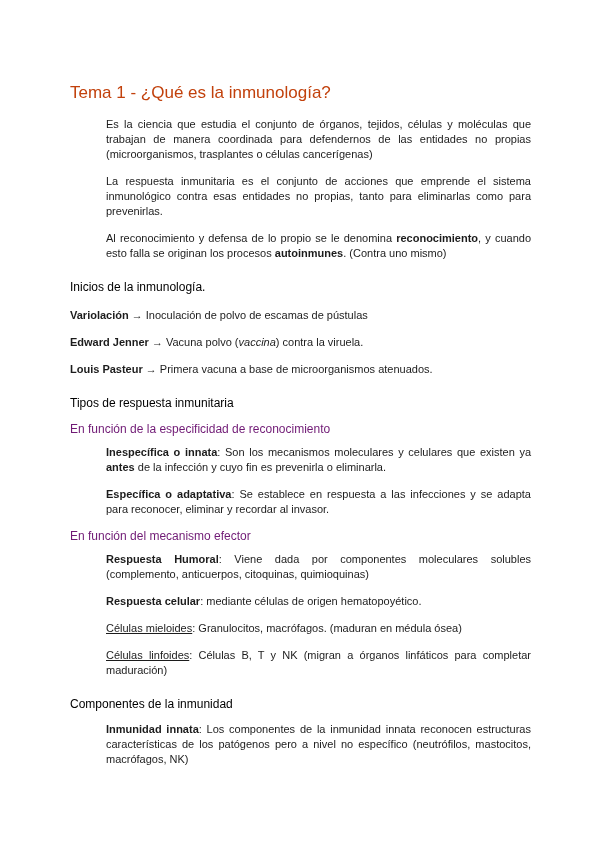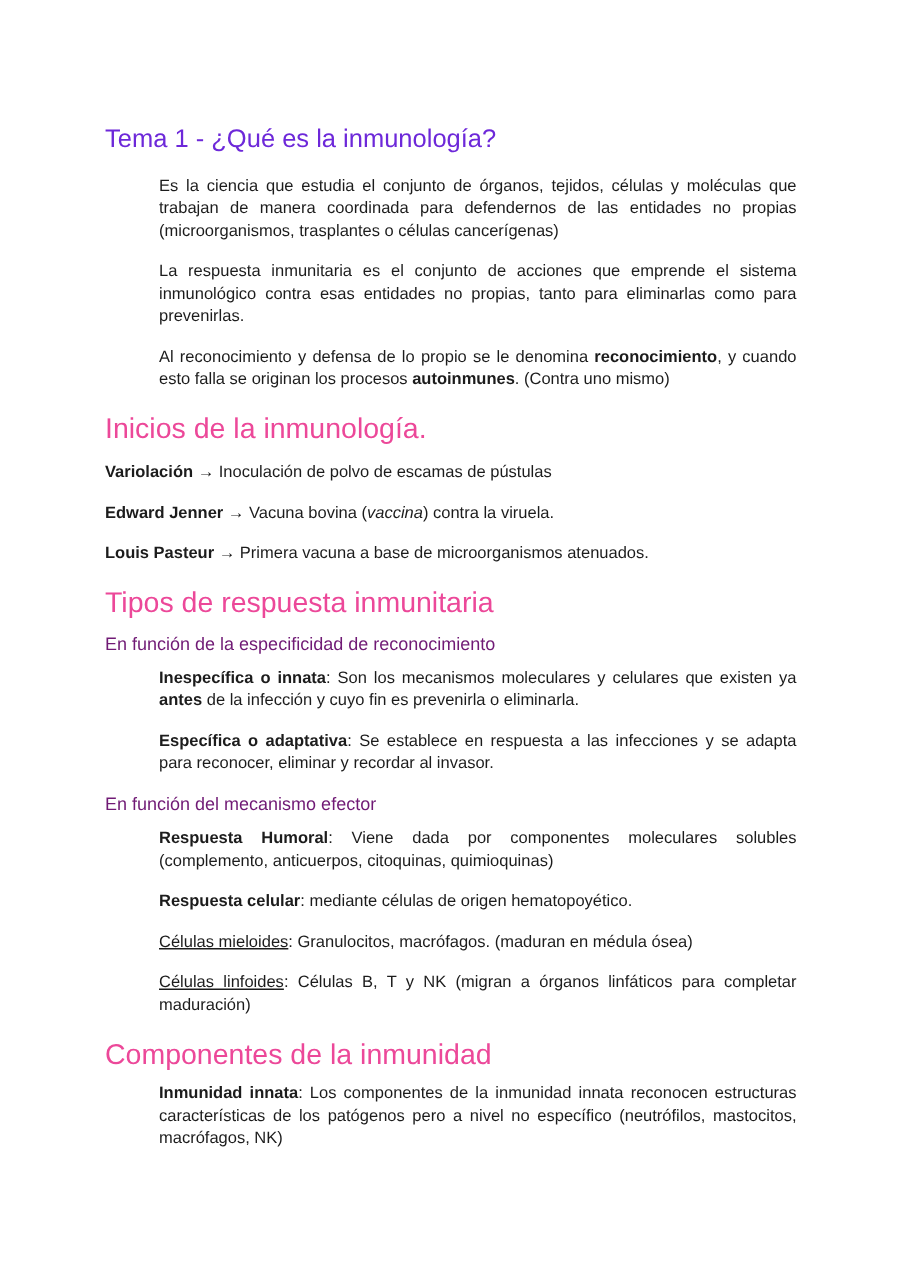--- a/index.html
+++ b/index.html
@@ -16,28 +16,28 @@
     font-family: "Liberation Sans", "DejaVu Sans", sans-serif;
     font-size: 11px;
     line-height: 15px;
     color: #1c1c1c;
     overflow: hidden;
   }
   h1 {
     font-size: 17px;
     line-height: 21px;
     font-weight: 400;
-    color: #6d28d9;
+    color: #c2410c;
     margin: 0 0 14px 0;
   }
   h2 {
-    font-size: 19px;
+    font-size: 12px;
     line-height: 18px;
     font-weight: 400;
-    color: #ec4899;
+    color: #000000;
     margin: 17px 0 9px 0;
   }
   h3 {
     font-size: 12px;
     line-height: 14px;
     font-weight: 400;
     color: #701a75;
     margin: 10px 0 9px 0;
   }
   p {
@@ -68,21 +68,21 @@
   <p class="just">Es la ciencia que estudia el conjunto de órganos, tejidos, células y moléculas que trabajan de manera coordinada para defendernos de las entidades no propias (microorganismos, trasplantes o células cancerígenas)</p>
 
   <p class="just">La respuesta inmunitaria es el conjunto de acciones que emprende el sistema inmunológico contra esas entidades no propias, tanto para eliminarlas como para prevenirlas.</p>
 
   <p class="just"><span>Al reconocimiento y defensa de lo propio se le denomina </span><b>reconocimiento</b><span>, y cuando esto falla se originan los procesos </span><b>autoinmunes</b><span>. (Contra uno mismo)</span></p>
 
   <h2>Inicios de la inmunología.</h2>
 
   <div class="deflist">
     <div class="defline"><b>Variolación</b><span> → Inoculación de polvo de escamas de pústulas</span><i></i><span></span></div>
-    <div class="defline"><b>Edward Jenner</b><span> → Vacuna bovina (</span><i>vaccina</i><span>) contra la viruela.</span></div>
+    <div class="defline"><b>Edward Jenner</b><span> → Vacuna polvo (</span><i>vaccina</i><span>) contra la viruela.</span></div>
     <div class="defline"><b>Louis Pasteur</b><span> → Primera vacuna a base de microorganismos atenuados.</span><i></i><span></span></div>
   </div>
 
   <h2>Tipos de respuesta inmunitaria</h2>
 
   <h3>En función de la especificidad de reconocimiento</h3>
 
   <p class="just"><b>Inespecífica o innata</b><span>: Son los mecanismos moleculares y celulares que existen ya </span><b>antes</b><span> de la infección y cuyo fin es prevenirla o eliminarla.</span></p>
 
   <p class="just"><b>Específica o adaptativa</b><span>: Se establece en respuesta a las infecciones y se adapta para reconocer, eliminar y recordar al invasor.</span></p>

